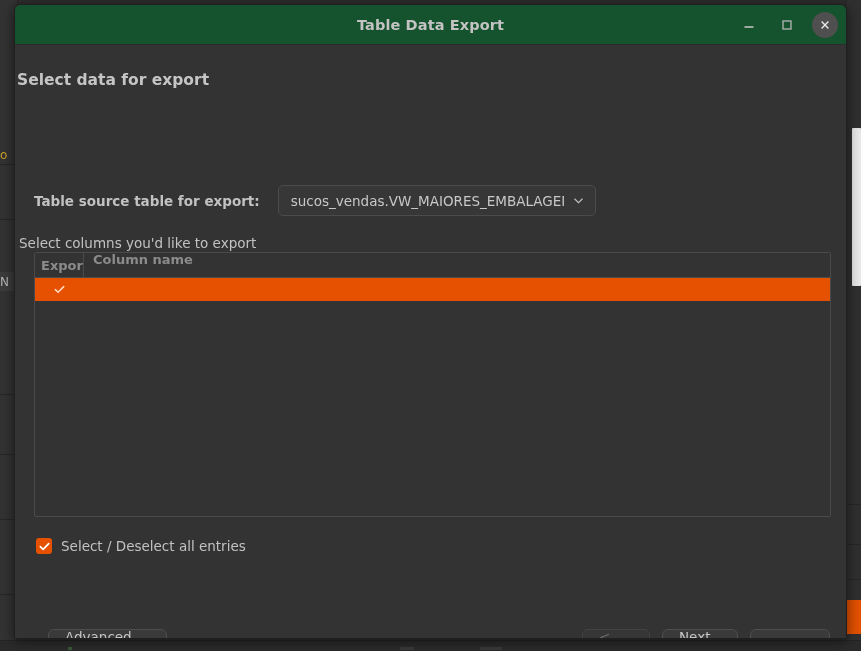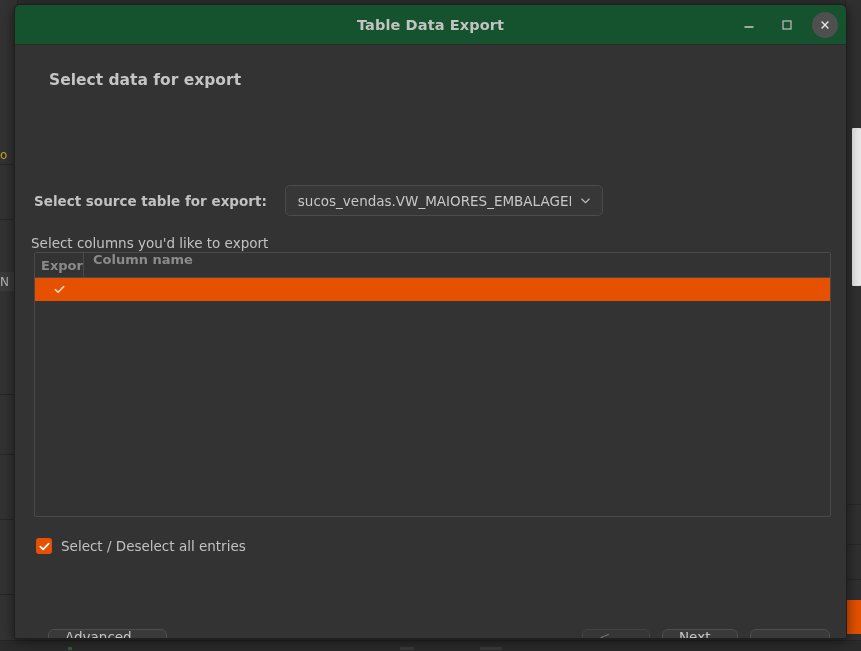--- a/index.html
+++ b/index.html
@@ -149,21 +149,21 @@
   .wc-close { background: #4f4f4f; }
 
   .dialog-body {
     position: relative;
     height: 594px;
     padding: 0;
   }
 
   .heading {
     position: absolute;
-    left: 34px;
+    left: 2px;
     top: 26px;
     font-size: 15.5px;
     font-weight: bold;
     color: #c5c5c5;
   }
 
   .src-row {
     position: absolute;
     left: 19px;
     top: 140px;
@@ -190,21 +190,21 @@
   .src-combo-text {
     font-size: 13.5px;
     color: #c8c8c8;
     white-space: nowrap;
     overflow: hidden;
   }
   .chev { margin-left: 8px; color: #bdbdbd; display: flex; align-items: center; }
 
   .columns-label {
     position: absolute;
-    left: 16px;
+    left: 4px;
     top: 190px;
     font-size: 13.5px;
     color: #c2c2c2;
   }
 
   .list-box {
     position: absolute;
     left: 19px;
     top: 207px;
     width: 797px;
@@ -409,21 +409,21 @@
           </svg>
         </div>
       </div>
     </div>
 
     <div class="dialog-body">
 
       <div class="heading">Select data for export</div>
 
       <div class="src-row">
-        <div class="src-label">Select source table for export:</div>
+        <div class="src-label">Table source table for export:</div>
         <div class="src-combo">
           <span class="src-combo-text">sucos_vendas.VW_MAIORES_EMBALAGENS</span>
           <span class="chev">
             <svg width="13" height="13" viewBox="0 0 13 13">
               <polyline points="2.5,4.8 6.5,8.6 10.5,4.8" fill="none" stroke="#bdbdbd" stroke-width="1.25"></polyline>
             </svg>
           </span>
         </div>
       </div>
 

